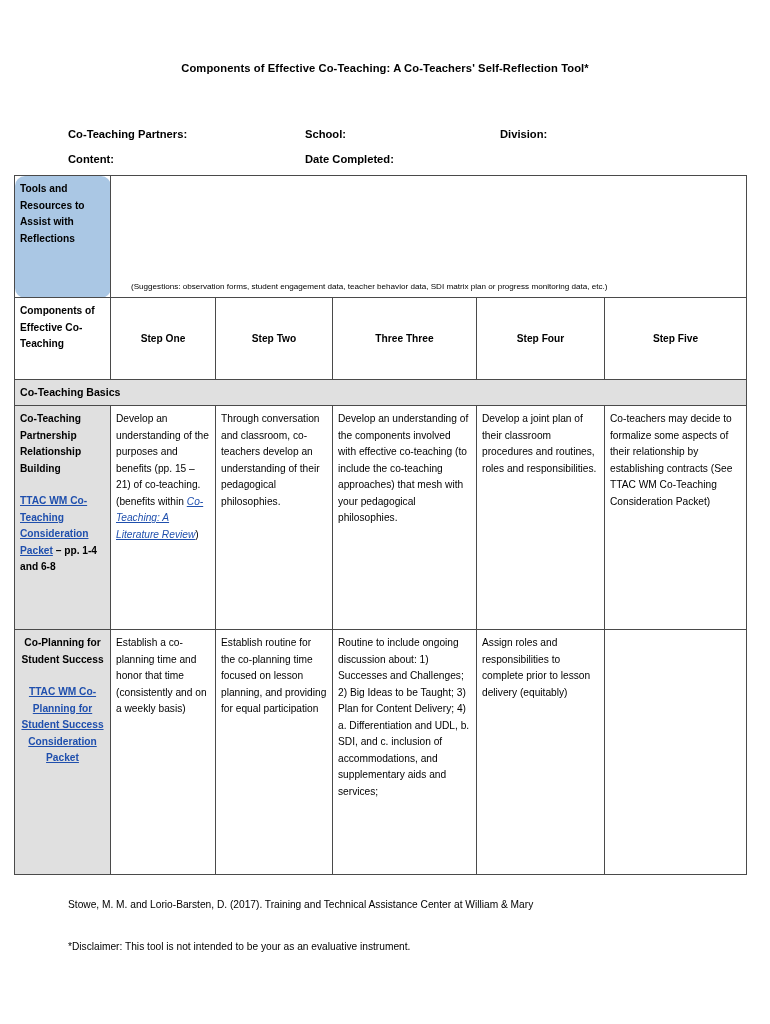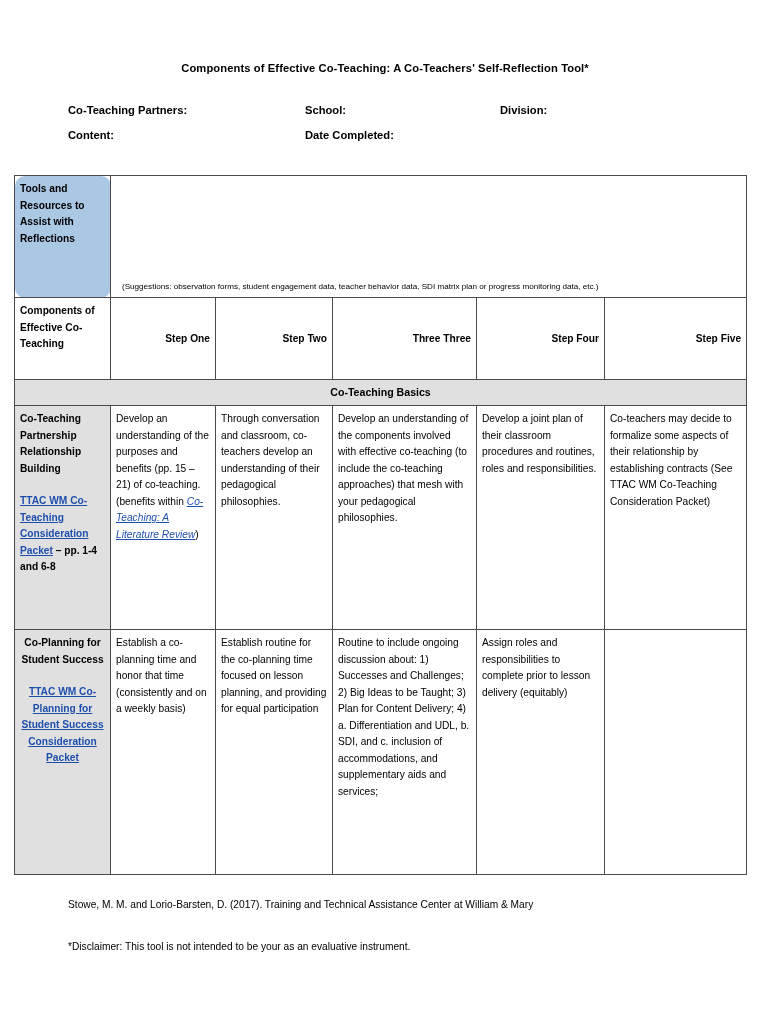--- a/index.html
+++ b/index.html
@@ -30,21 +30,21 @@
     width: 770px;
     text-align: center;
     font-size: 11.2px;
     font-weight: bold;
     letter-spacing: 0.1px;
   }
 
   
   .form-area {
     position: absolute;
-    top: 104px;
+    top: 128px;
     left: 0;
     width: 770px;
     font-size: 11.2px;
     font-weight: bold;
   }
   .form-row {
     position: relative;
     height: 25px;
   }
   .f-col1 { position: absolute; left: 68px; }
@@ -84,42 +84,41 @@
     border-radius: 10px;
   }
   .cell-white { background: #ffffff; }
 
   .suggestions-cell {
     position: relative;
     padding: 0 !important;
   }
   .suggestions-text {
     position: absolute;
-    left: 11px;
+    left: 20px;
     bottom: 4px;
     font-size: 8.1px;
     line-height: 1.3;
     white-space: nowrap;
   }
 
   .hdr-label {
     font-weight: bold;
     font-size: 10.6px;
     line-height: 1.92;
   }
   .hdr-step {
     font-weight: bold;
     font-size: 10.8px;
-    text-align: right;
+    text-align: center;
     vertical-align: middle !important;
     padding-top: 0;
   }
   .band-row td {
     background: #e0e0e0;
-    text-align: center;
     font-weight: bold;
     font-size: 10.6px;
     padding: 4px 5px;
   }
 
   .rowhdr {
     background: #e0e0e0;
     font-weight: bold;
     font-size: 10.4px;
     line-height: 1.73;

